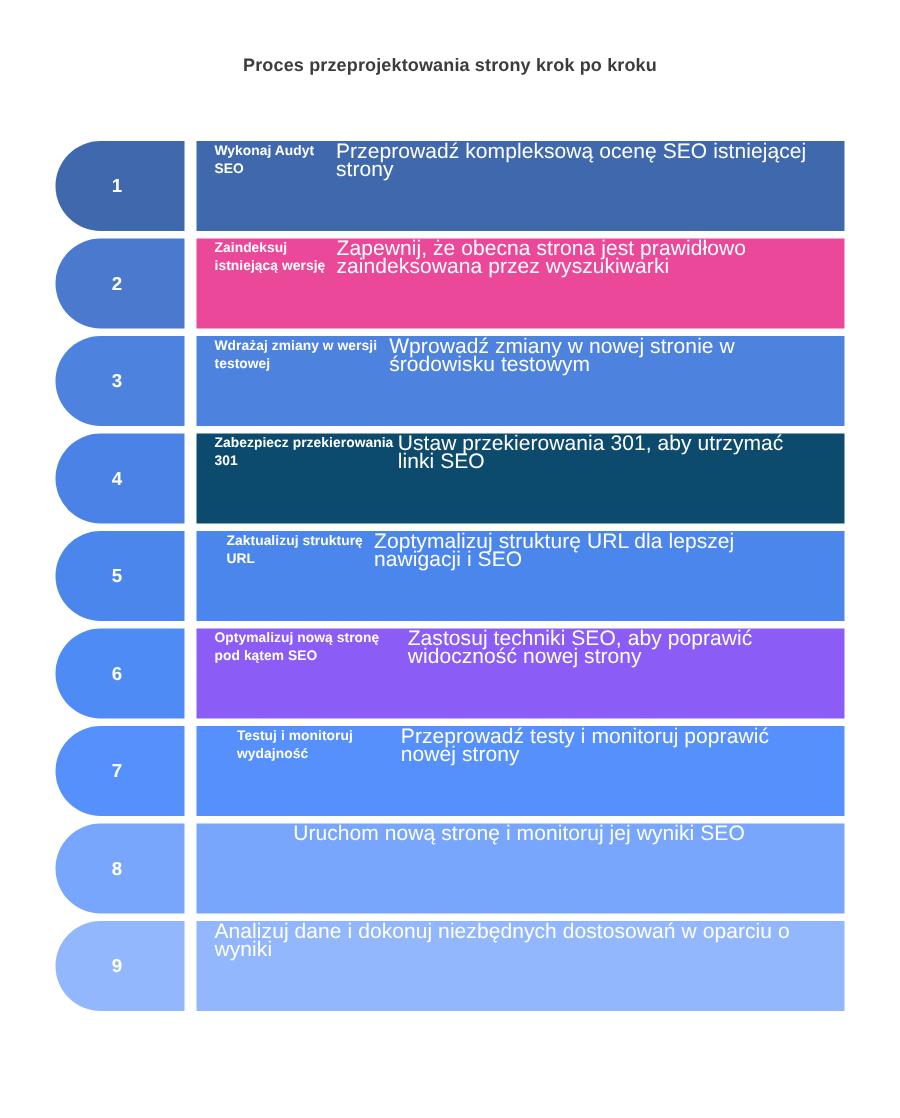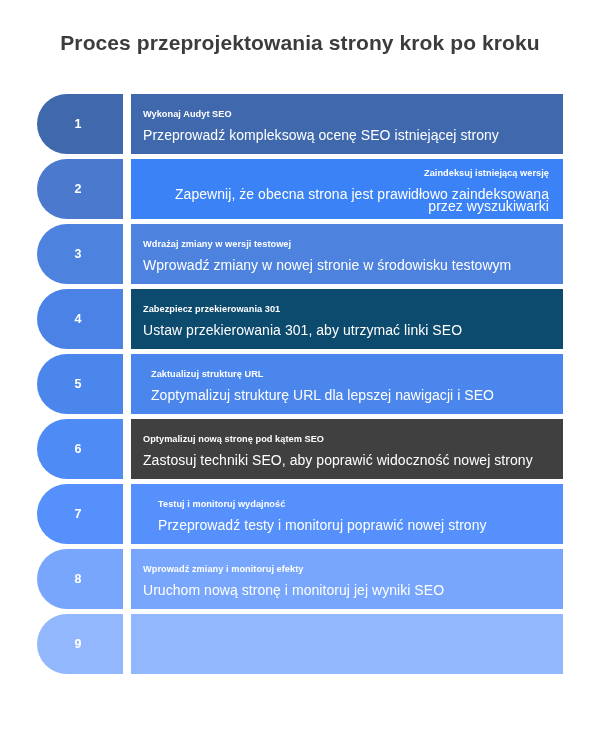--- a/index.html
+++ b/index.html
@@ -19,21 +19,21 @@
     height: 745px;
     background: #ffffff;
     box-sizing: border-box;
   }
   .page-title {
     position: absolute;
     top: 33px;
     left: 0;
     width: 600px;
     text-align: center;
-    font-size: 21px;
+    font-size: 12px;
     font-weight: bold;
     color: #3c3c3c;
     letter-spacing: 0.1px;
     line-height: 20px;
   }
   .steps {
     position: absolute;
     top: 94px;
     left: 37px;
     width: 526px;
@@ -56,21 +56,21 @@
     font-weight: bold;
     padding-right: 4px;
     box-sizing: border-box;
   }
   .step-gap {
     flex: 0 0 8px;
   }
   .step-bar {
     flex: 1 1 auto;
     display: flex;
-    flex-direction: column;
+    flex-direction: row;
     justify-content: center;
     padding: 0 14px 0 12px;
     box-sizing: border-box;
   }
   .step-title {
     color: #ffffff;
     font-size: 9.2px;
     font-weight: bold;
     line-height: 12px;
     letter-spacing: 0.05px;
@@ -103,21 +103,21 @@
         <div class="step-title">Wykonaj Audyt SEO</div>
         <div class="step-desc">Przeprowadź kompleksową ocenę SEO istniejącej strony</div>
       </div>
     </div>
 
     <div class="step-row">
       <div class="step-pill" style="background: rgb(74, 121, 206);">
         <span>2</span>
       </div>
       <div class="step-gap"></div>
-      <div class="step-bar" style="background: #3b82f6; text-align: right;">
+      <div class="step-bar" style="background: #ec4899;">
         <div class="step-title">Zaindeksuj istniejącą wersję</div>
         <div class="step-desc">Zapewnij, że obecna strona jest prawidłowo zaindeksowana przez wyszukiwarki</div>
       </div>
     </div>
 
     <div class="step-row">
       <div class="step-pill" style="background: rgb(77, 130, 222);">
         <span>3</span>
       </div>
       <div class="step-gap"></div>
@@ -147,21 +147,21 @@
         <div class="step-title">Zaktualizuj strukturę URL</div>
         <div class="step-desc">Zoptymalizuj strukturę URL dla lepszej nawigacji i SEO</div>
       </div>
     </div>
 
     <div class="step-row">
       <div class="step-pill" style="background: rgb(78, 139, 245);">
         <span>6</span>
       </div>
       <div class="step-gap"></div>
-      <div class="step-bar" style="background: #404040;">
+      <div class="step-bar" style="background: #8b5cf6;">
         <div class="step-title">Optymalizuj nową stronę pod kątem SEO</div>
         <div class="step-desc">Zastosuj techniki SEO, aby poprawić widoczność nowej strony</div>
       </div>
     </div>
 
     <div class="step-row">
       <div class="step-pill" style="background: rgb(86, 144, 252);">
         <span>7</span>
       </div>
       <div class="step-gap"></div>
@@ -170,28 +170,28 @@
         <div class="step-desc">Przeprowadź testy i monitoruj poprawić nowej strony</div>
       </div>
     </div>
 
     <div class="step-row">
       <div class="step-pill" style="background: rgb(119, 166, 252);">
         <span>8</span>
       </div>
       <div class="step-gap"></div>
       <div class="step-bar" style="background: rgb(119, 166, 252);">
-        <div class="step-title">Wprowadź zmiany i monitoruj efekty</div>
         <div class="step-desc">Uruchom nową stronę i monitoruj jej wyniki SEO</div>
       </div>
     </div>
 
     <div class="step-row">
       <div class="step-pill" style="background: rgb(146, 183, 252);">
         <span>9</span>
       </div>
       <div class="step-gap"></div>
       <div class="step-bar" style="background: rgb(146, 183, 252);">
+        <div class="step-desc">Analizuj dane i dokonuj niezbędnych dostosowań w oparciu o wyniki</div>
       </div>
     </div>
 
   </div>
 </div>
 
 </body></html>

